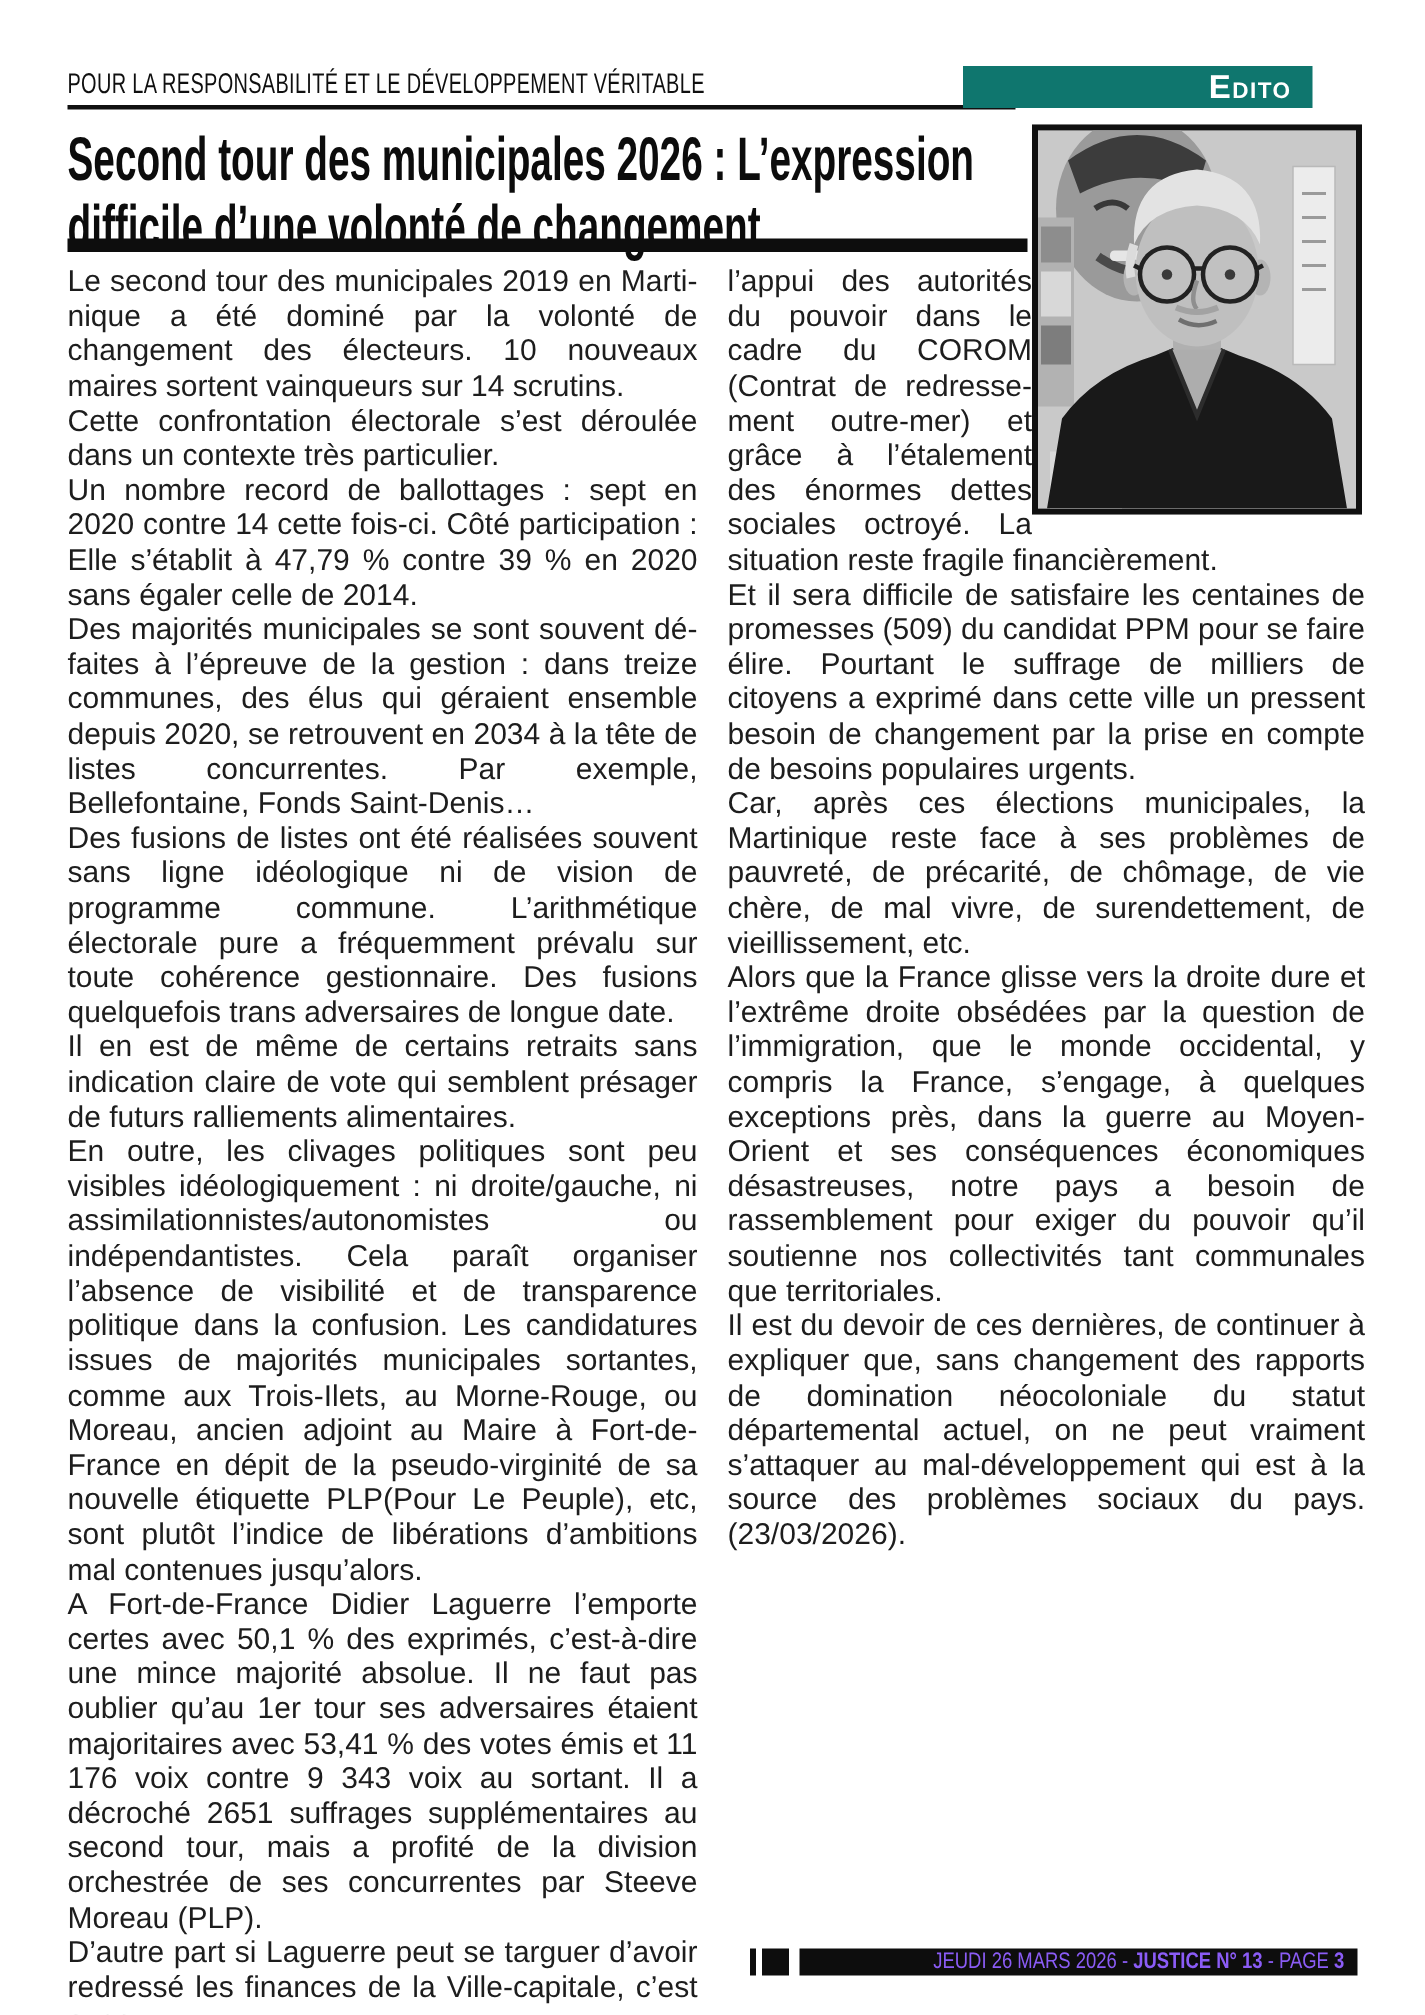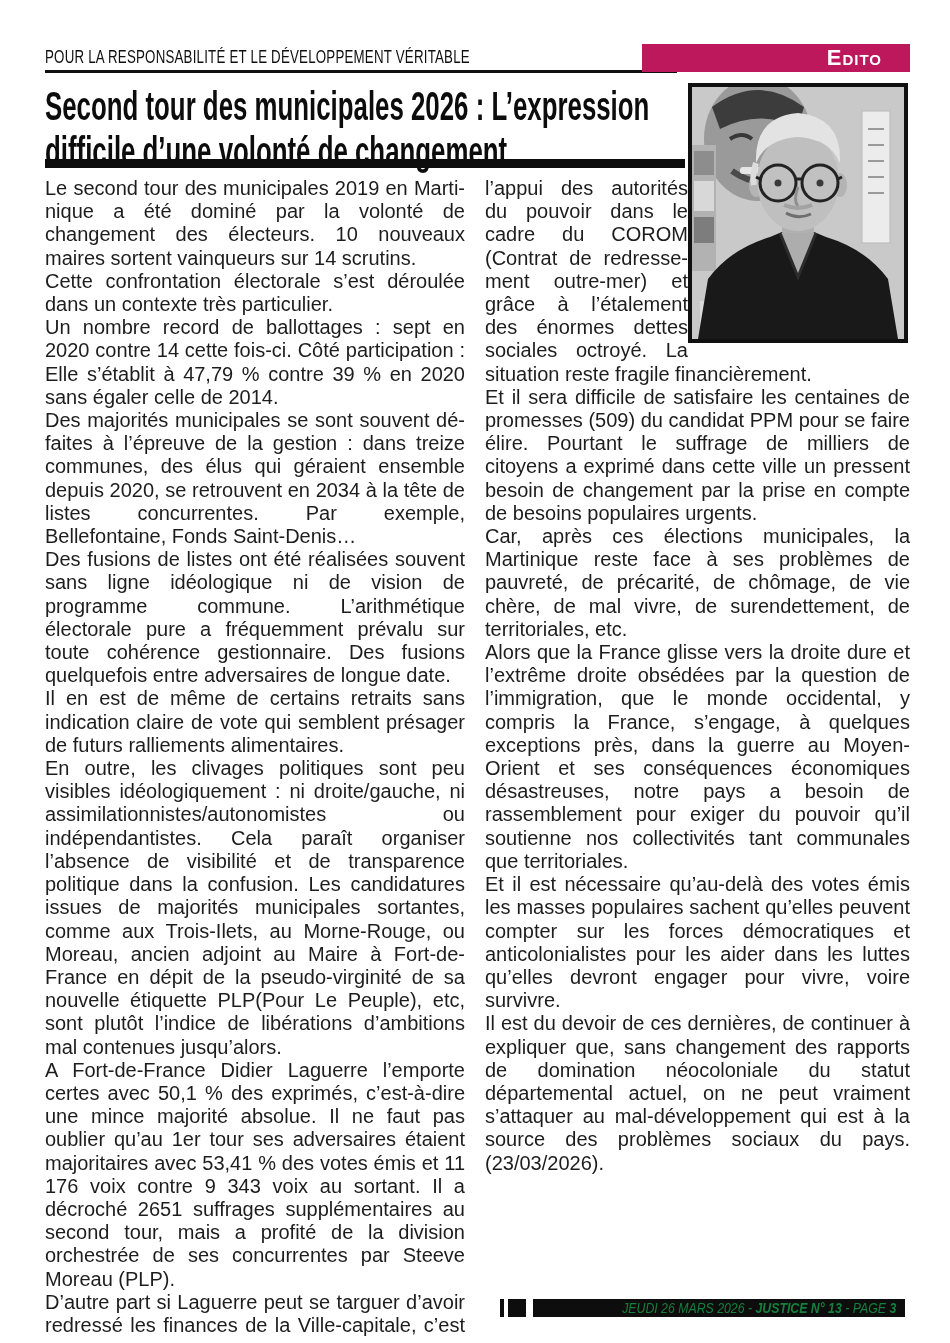--- a/index.html
+++ b/index.html
@@ -11,24 +11,24 @@
   .tagline {
     position:absolute; left:45px; top:46px;
     font-size:19px; line-height:22px; color:#0f0f0f;
     white-space:nowrap; transform:scaleX(0.70); transform-origin:0 0;
     letter-spacing:0.3px;
   }
   .tagline-rule {
     position:absolute; left:45px; top:70px; width:632px; height:3px; background:#101010;
   }
   .edito-box {
-    position:absolute; left:642px; top:44px; width:268px; height:28px;
-    background:#be185d; color:#ffffff;
+    position:absolute; left:642px; top:44px; width:233px; height:28px;
+    background:#0f766e; color:#ffffff;
     display:flex; align-items:center; justify-content:flex-end;
-    padding-right:28px; box-sizing:border-box;
+    padding-right:14px; box-sizing:border-box;
   }
   .edito-box span {
     font-weight:bold; font-size:22px; line-height:28px;
     font-variant:small-caps; letter-spacing:1px;
   }
   
   .headline { position:absolute; left:45px; top:84px; color:#0c0c0c; }
   .headline .hl-line {
     font-weight:bold; font-size:41px; line-height:45px; white-space:nowrap;
     transform:scaleX(0.63); transform-origin:0 0; letter-spacing:0px;
@@ -46,22 +46,22 @@
   .col { position:absolute; top:0; font-size:20px; line-height:23.2px; text-align:justify; }
   .col-left  { left:0;    width:420px; }
   .col-right { left:440px; width:425px; }
   .body-par { margin:0; hyphens:manual; }
   .photo-spacer { float:right; width:222px; height:168px; }
   
   .footer-mark-a { position:absolute; left:500px; top:1299px; width:4px;  height:18px; background:#0d0d0d; }
   .footer-mark-b { position:absolute; left:508px; top:1299px; width:18px; height:18px; background:#0d0d0d; }
   .footer-bar {
     position:absolute; left:533px; top:1299px; width:372px; height:18px;
-    background:#0d0d0d; color:#15803d; box-sizing:border-box;
-    display:flex; align-items:center; justify-content:flex-end; padding-right:9px;font-style:italic;
+    background:#0d0d0d; color:#8b5cf6; box-sizing:border-box;
+    display:flex; align-items:center; justify-content:flex-end; padding-right:9px;
   }
   .footer-bar .ft {
     font-size:15px; line-height:18px; white-space:nowrap;
     transform:scaleX(0.82); transform-origin:100% 50%;
   }
   .footer-bar .b { font-weight:bold; }
 </style>
 </head>
 <body>
 
@@ -133,34 +133,33 @@
       <path d="M92,118 q14,6 28,0" stroke="#a2a2a2" stroke-width="4" fill="none"></path>
     </svg>
   </div>
 
   <div class="cols">
     <div class="col col-left">
         <p class="body-par">Le second tour des municipales 2019 en Marti­nique a été dominé par la volonté de changement des électeurs.  10 nouveaux maires sortent vain­queurs sur 14 scrutins.</p>
         <p class="body-par">Cette confrontation électorale s’est déroulée dans un contexte très particulier.</p>
         <p class="body-par">Un nombre record de ballottages : sept en 2020 contre 14 cette fois-ci. Côté participation : Elle s’établit à 47,79 % contre 39 % en 2020 sans éga­ler celle de 2014.</p>
         <p class="body-par">Des majorités municipales se sont souvent dé­faites à l’épreuve de la gestion : dans treize com­munes, des élus qui géraient ensemble depuis 2020, se retrouvent en 2034 à la tête de listes concurrentes. Par exemple, Bellefontaine, Fonds Saint-Denis…</p>
-        <p class="body-par">Des fusions de listes ont été réalisées souvent sans ligne idéologique ni de vision de programme commune. L’arithmétique électorale pure a fré­quemment prévalu sur toute cohérence gestion­naire. Des fusions quelquefois entre adversaires de longue date.</p>
+        <p class="body-par">Des fusions de listes ont été réalisées souvent sans ligne idéologique ni de vision de programme commune. L’arithmétique électorale pure a fré­quemment prévalu sur toute cohérence gestion­naire. Des fusions quelquefois trans adversaires de longue date.</p>
         <p class="body-par">Il en est de même de certains retraits sans indica­tion claire de vote qui semblent présager de futurs ralliements alimentaires.</p>
         <p class="body-par">En outre, les clivages politiques sont peu visibles idéologiquement : ni droite/gauche, ni assimila­tionnistes/autonomistes ou indépendantistes. Cela paraît organiser l’absence de visibilité et de trans­parence politique dans la confusion. Les candida­tures issues de majorités municipales sortantes, comme aux Trois-Ilets, au Morne-Rouge, ou Mo­reau, ancien adjoint au Maire à Fort-de-France en dépit de la pseudo-virginité de sa nouvelle éti­quette PLP(Pour Le Peuple), etc, sont plutôt l’in­dice de libérations d’ambitions mal contenues jusqu’alors.</p>
         <p class="body-par">A Fort-de-France Didier Laguerre l’emporte certes avec 50,1 % des exprimés, c’est-à-dire une mince majorité absolue. Il ne faut pas oublier qu’au 1er tour ses adversaires étaient majoritaires avec 53,41 % des votes émis et 11 176 voix contre 9 343 voix au sortant. Il a décroché  2651 suffrages supplémentaires au second tour, mais a profité de la division orchestrée de ses concurrentes par Steeve Moreau (PLP).</p>
         <p class="body-par">D’autre part si Laguerre peut se targuer d’avoir re­dressé les finances de la Ville-capitale, c’est avec</p>
       </div>
     <div class="col col-right">
       <div class="col-text">
         <div class="photo-spacer"></div>
       <p class="body-par">l’appui des autorités du pouvoir dans le cadre du COROM (Contrat de redresse­ment outre-mer) et grâce à l’étalement des énormes dettes sociales octroyé. La si­tuation reste fragile financièrement.</p>
           <p class="body-par">Et il sera difficile de satisfaire les centaines de pro­messes (509) du candidat PPM pour se faire élire. Pourtant le suffrage de milliers de citoyens a ex­primé dans cette ville un pressent besoin de chan­gement par la prise en compte de besoins populaires urgents.</p>
-          <p class="body-par">Car, après ces élections municipales, la Martinique reste face à ses problèmes de pauvreté, de pré­carité, de chômage, de vie chère, de mal vivre, de surendettement, de territoriales, etc.</p>
+          <p class="body-par">Car, après ces élections municipales, la Martinique reste face à ses problèmes de pauvreté, de pré­carité, de chômage, de vie chère, de mal vivre, de surendettement, de vieillissement, etc.</p>
           <p class="body-par">Alors que la France glisse vers la droite dure et l’extrême droite obsédées par la question de l’im­migration, que le monde occidental, y compris la France, s’engage, à quelques exceptions près, dans la guerre au Moyen-Orient et ses consé­quences économiques désastreuses, notre pays a besoin de rassemblement pour exiger du pouvoir qu’il soutienne nos collectivités tant communales que territoriales.</p>
-          <p class="body-par">Et il est nécessaire qu’au-delà des votes émis les masses populaires sachent qu’elles peuvent compter sur les forces démocratiques et anticolo­nialistes pour les aider dans les luttes qu’elles de­vront engager pour vivre, voire survivre.</p>
           <p class="body-par">Il est du devoir de ces dernières, de continuer à expliquer que, sans changement des rapports de domination néocoloniale du statut départemental actuel, on ne peut vraiment s’attaquer au mal-dé­veloppement qui est à la source des problèmes sociaux du pays. (23/03/2026).</p>
         </div>
 
     </div>
   </div>
 
   <div class="footer-mark-a"></div>
   <div class="footer-mark-b"></div>
   <div class="footer-bar">
     <div class="ft">

